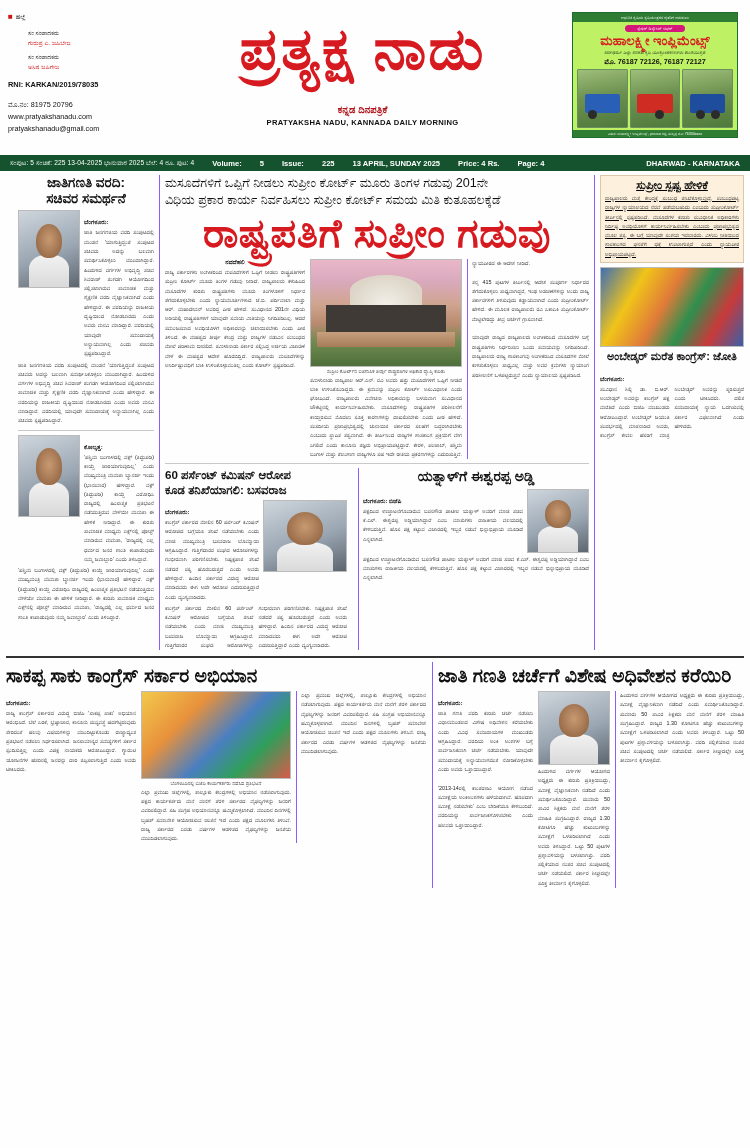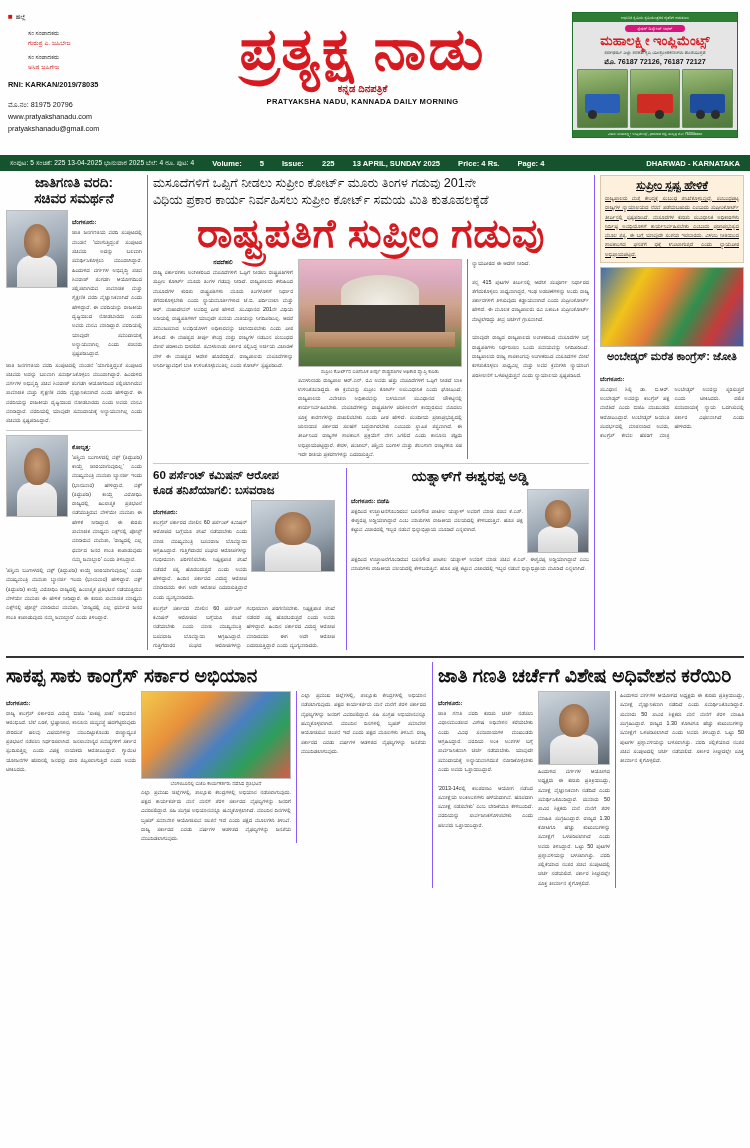--- a/index.html
+++ b/index.html
@@ -59,36 +59,36 @@
     font-size: 58px;
     font-weight: bold;
     color: #d71920;
     letter-spacing: 2px;
     line-height: 1.0;
     white-space: nowrap;
   }
   .mh-sub-kn {
     font-size: 10px;
     color: #b0131a;
-    margin-top: 5px;
+    margin-top: 26px;
     font-weight: bold;
   }
   .mh-sub-en {
     font-size: 7.6px;
     color: #111;
     font-weight: bold;
     letter-spacing: 0.3px;
     margin-top: 2px;
   }
 
   
   .mh-ad {
     width: 166px; height: 126px;
     border: 1.5px solid #1f6f2c;
-    background: #e5e5e5;
+    background: #bef264;
     margin-top: 6px; margin-right: 4px;
     display: flex; flex-direction: column;
     overflow: hidden;
     position: relative;
   }
   .ad-top-strip {
     background: #2e7d32; color: #fff;
     font-size: 4.2px; text-align: center;
     padding: 2px 1px; line-height: 1.2;
   }
@@ -141,21 +141,21 @@
     padding: 0 10px;
     font-size: 7.6px;
     gap: 18px;
     white-space: nowrap;
   }
   .infobar .kn { font-size: 6.6px; letter-spacing: 0.1px; }
   .infobar .b { font-weight: bold; }
   .infobar .spacer { flex: 1; }
 
   
-  .body-wrap { display: flex; padding: 4px 6px 0 6px; gap: 5px; }
+  .body-wrap { display: flex; padding: 4px 6px 0 18px; gap: 5px; }
   .col-left { width: 136px; }
   .col-main { flex: 1; }
   .col-right { width: 150px; }
 
   .vline { border-left: 1px solid #8b5cf6; }
   .hr-thin { border-top: 1px solid #c9c9c9; margin: 4px 0; }
   .hr-thick { border-top: 2px solid #333; margin: 5px 0; }
 
   
   .hl-side {

